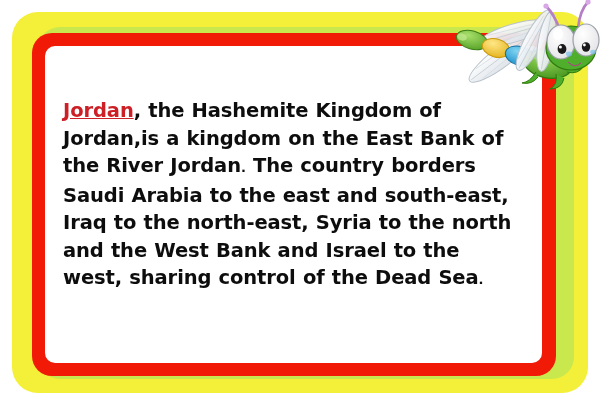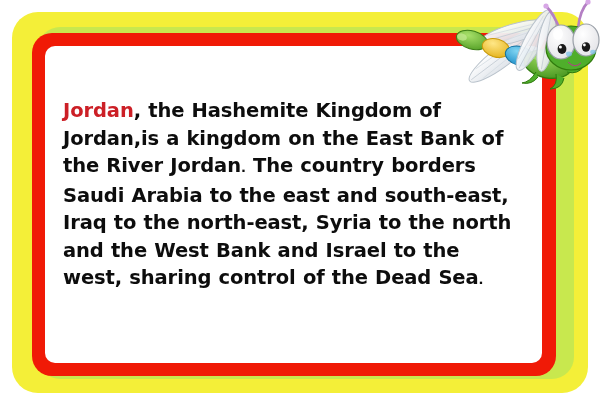--- a/index.html
+++ b/index.html
@@ -80,20 +80,21 @@
     font-weight: bold;
     font-size: 19.5px;
     line-height: 27.5px;
     letter-spacing: -0.1px;
     color: #0d0d0d;
     white-space: pre-wrap;
     word-spacing: 0.5px;
   }
   .text-block .kw {
     color: #cc1f26;
+    text-decoration: underline;
   }
   .text-block .tinydot {
     font-size: 13px;
     vertical-align: baseline;
   }
 
   
   .bug {
     position: absolute;
     left: 440px;

